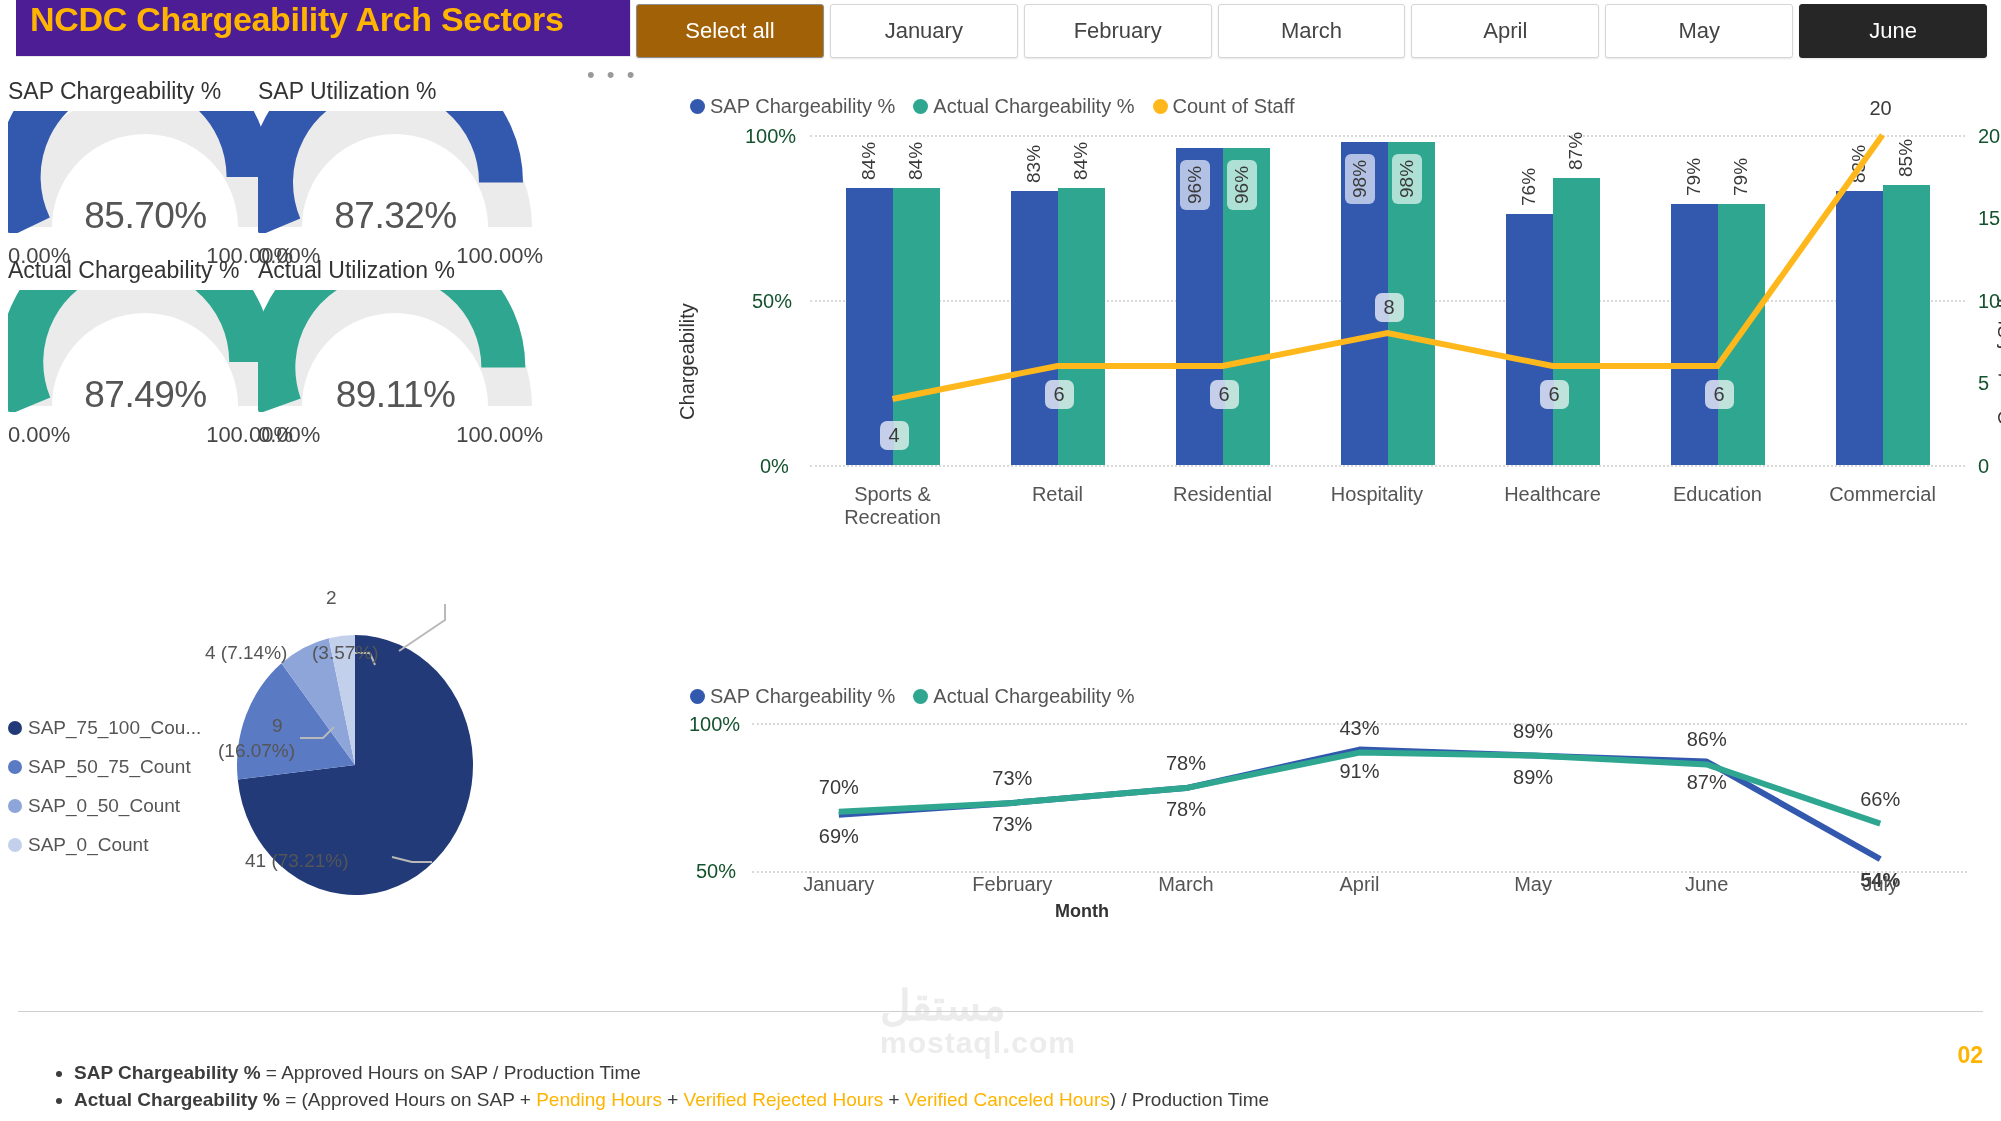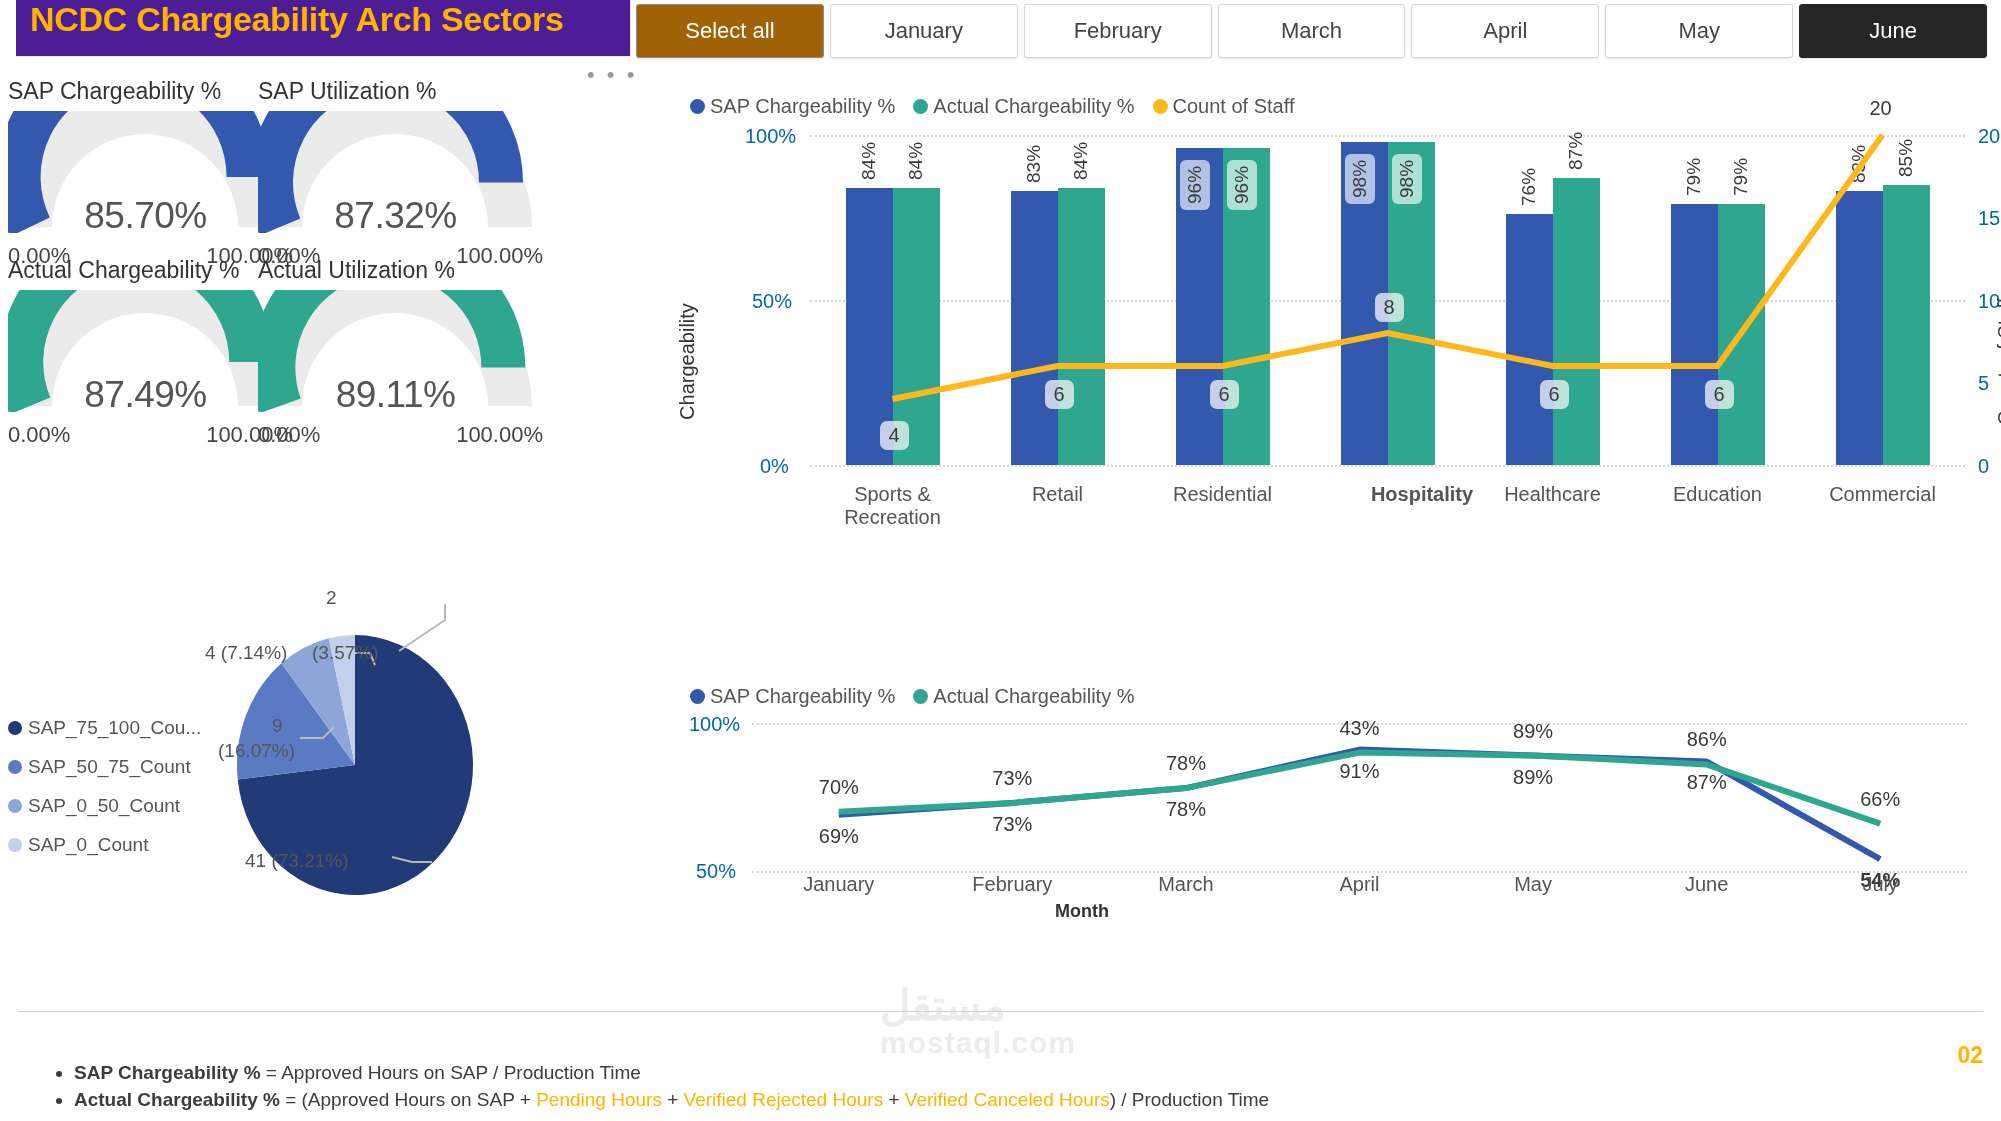--- a/index.html
+++ b/index.html
@@ -60,21 +60,21 @@
 
   
   .chart-legend { position:absolute; display:flex; align-items:center; gap:4px; font-size:20px; color:#555; }
   .chart-legend .item { display:flex; align-items:center; gap:5px; margin-right:14px; }
   .lg-dot { width:15px; height:15px; border-radius:50%; display:inline-block; }
 
   #combo-chart { position:absolute; left:690px; top:95px; width:1311px; height:545px; }
   #line-chart  { position:absolute; left:690px; top:685px; width:1311px; height:330px; }
 
   .axis-title { position:absolute; font-size:20px; color:#333; }
-  .tick-lbl { position:absolute; font-size:20px; color:#0369a1; white-space:nowrap;text-align:center; }
+  .tick-lbl { position:absolute; font-size:20px; color:#14532d; white-space:nowrap;text-align:center; }
   .cat-lbl { position:absolute; font-size:20px; color:#555; text-align:center; white-space:nowrap; }
 
   .bar { position:absolute; bottom:0; }
   .bar.sap { background:#3259AE; }
   .bar.act { background:#2FA790; }
   .bar-lbl {
     position:absolute; font-size:19px; color:#3a3a3a;
     transform:rotate(-90deg); transform-origin:left bottom; white-space:nowrap;
   }
   .bar-lbl.inside { padding:4px 6px; border-radius:6px; }
@@ -297,21 +297,21 @@
     <div class="tick-lbl" style="left:1288px; top:30px;">20</div>
     <div class="tick-lbl" style="left:1288px; top:112px;">15</div>
     <div class="tick-lbl" style="left:1288px; top:195px;">10</div>
     <div class="tick-lbl" style="left:1288px; top:277px;">5</div>
     <div class="tick-lbl" style="left:1288px; top:360px;">0</div>
 
     <div id="combo-cats">
         <div class="cat-lbl" style="left: 112.5px; top: 388px; width: 180px;">Sports &amp;<br>Recreation</div>
         <div class="cat-lbl" style="left: 277.5px; top: 388px; width: 180px;">Retail</div>
         <div class="cat-lbl" style="left: 442.5px; top: 388px; width: 180px;">Residential</div>
-        <div class="cat-lbl" style="left: 642px; top: 388px; width: 180px; font-weight: bold;">Hospitality</div>
+        <div class="cat-lbl" style="left: 597px; top: 388px; width: 180px;">Hospitality</div>
         <div class="cat-lbl" style="left: 772.5px; top: 388px; width: 180px;">Healthcare</div>
         <div class="cat-lbl" style="left: 937.5px; top: 388px; width: 180px;">Education</div>
         <div class="cat-lbl" style="left: 1102.5px; top: 388px; width: 180px;">Commercial</div>
       </div>
   </div>
 
   <div id="line-chart">
     <div class="chart-legend" style="left:0px; top:0px;">
       <span class="item">
         <span class="lg-dot" style="background:#3259AE"></span>

